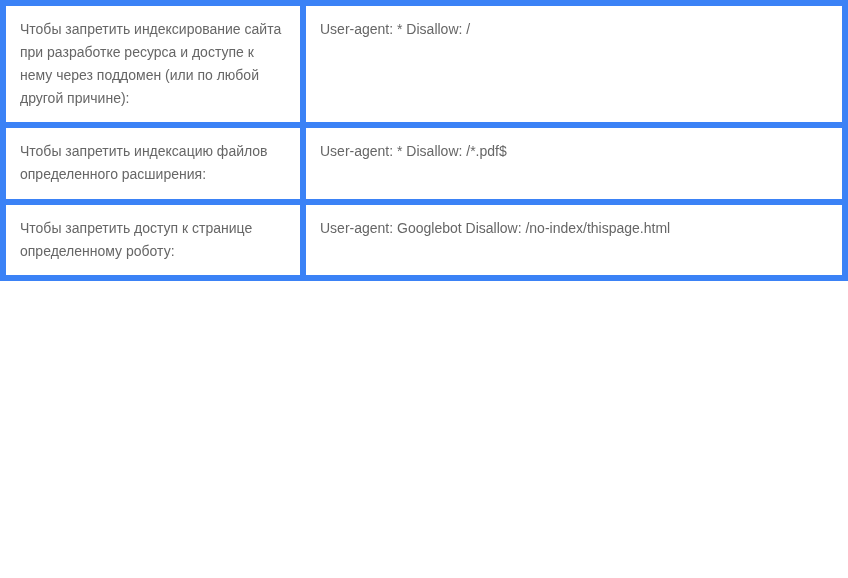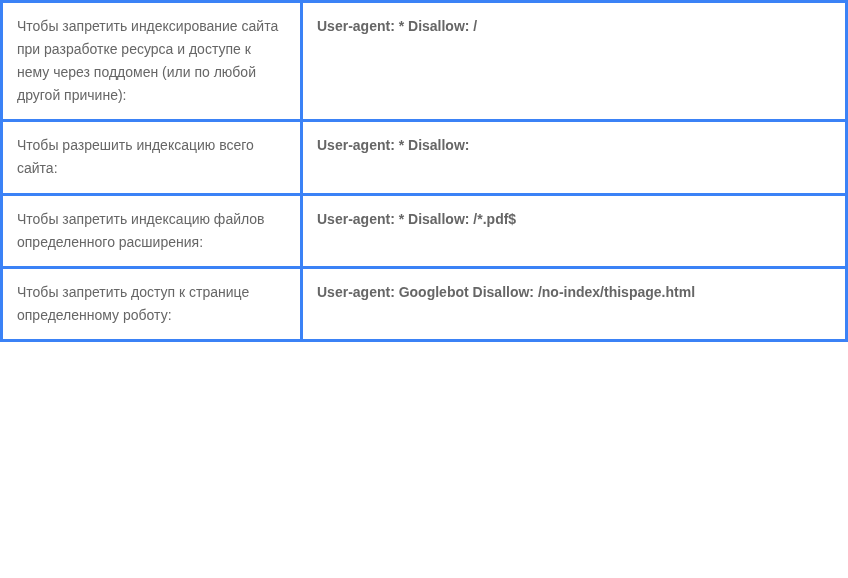--- a/index.html
+++ b/index.html
@@ -16,48 +16,43 @@
     }
     .table-wrapper {
       width: 848px;
     }
     table {
       width: 100%;
       border-collapse: collapse;
       table-layout: fixed;
     }
     td {
-      border: 3px solid #3b82f6;
+      border: 6px solid #3b82f6;
       padding: 12px 14px;
       vertical-align: top;
       line-height: 1.65;
       word-wrap: break-word;
       margin-left: 12px;
     }
     td.col-left {
       width: 300px;
     }
     td.col-right {
       width: auto;
-      font-weight: bold;
     }
   </style>
 </head>
 <body>
 
 <div class="table-wrapper">
   <table>
     <tbody>
       <tr>
         <td class="col-left">Чтобы запретить индексирование сайта при разработке ресурса и доступе к нему через поддомен (или по любой другой причине):</td>
         <td class="col-right">User-agent: * Disallow: /</td>
-      </tr>
-      <tr>
-        <td class="col-left">Чтобы разрешить индексацию всего сайта:</td>
-        <td class="col-right">User-agent: * Disallow:</td>
       </tr>
       <tr>
         <td class="col-left">Чтобы запретить индексацию файлов определенного расширения:</td>
         <td class="col-right">User-agent: * Disallow: /*.pdf$</td>
       </tr>
       <tr>
         <td class="col-left">Чтобы запретить доступ к странице определенному роботу:</td>
         <td class="col-right">User-agent: Googlebot Disallow: /no-index/thispage.html</td>
       </tr>
     </tbody>

